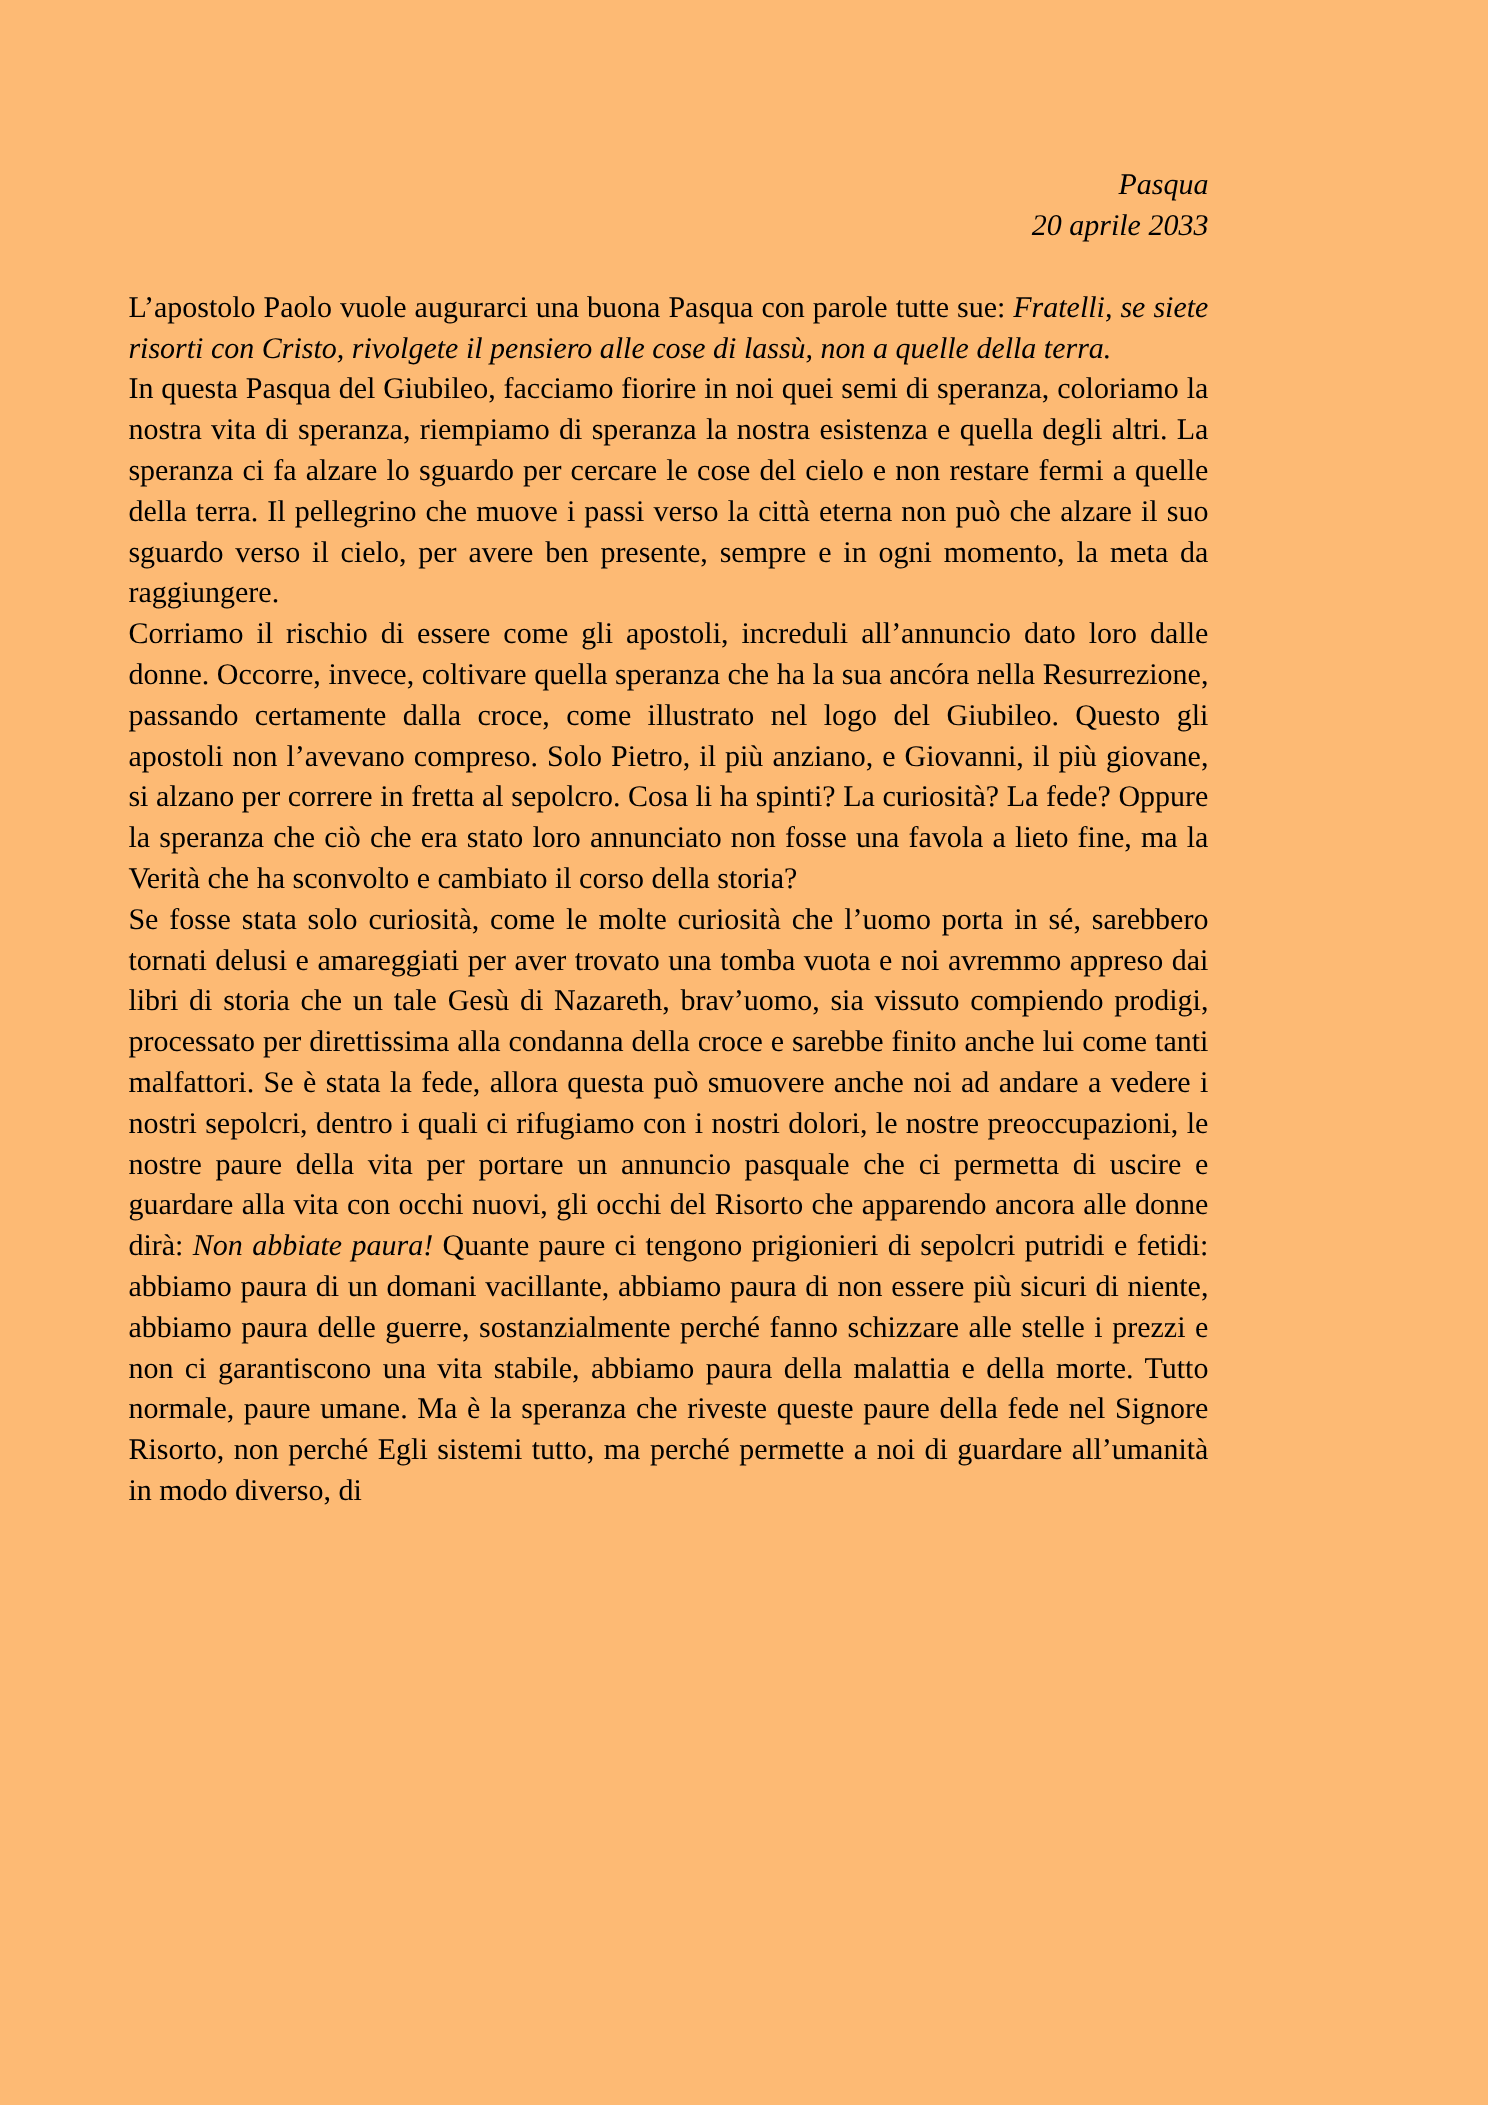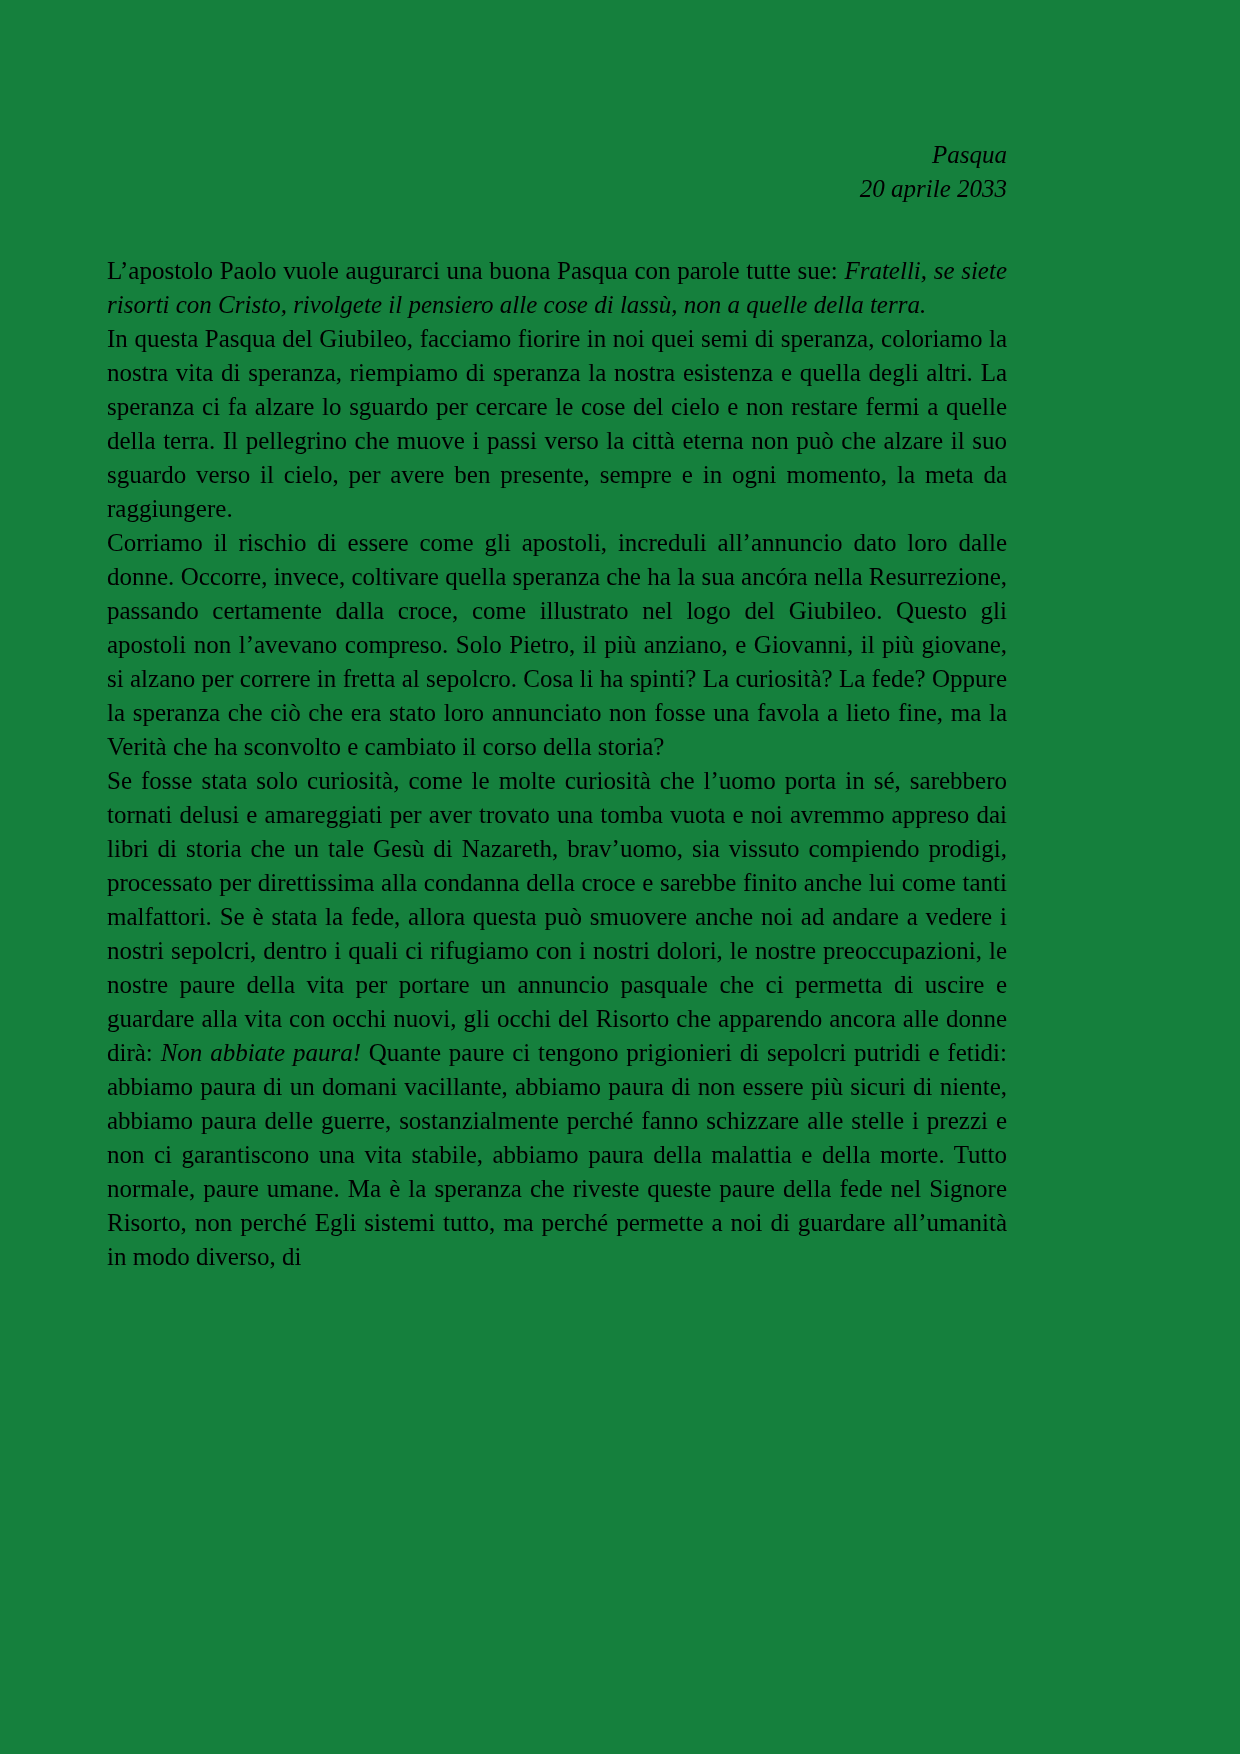--- a/index.html
+++ b/index.html
@@ -4,39 +4,39 @@
 <style>
   html, body {
     margin: 0;
     padding: 0;
     background: #ffffff;
   }
   .page {
     position: relative;
     width: 1240px;
     height: 1754px;
-    background: #15803d;
+    background: #fdba74;
     font-family: "Liberation Serif", serif;
     color: #000000;
     overflow: hidden;
   }
   .content {
     position: absolute;
     left: 107px;
     top: 138px;
     width: 900px;
     font-size: 25px;
     line-height: 34px;
   }
   .doc-header {
     text-align: right;
     font-style: italic;
   }
   .body-text {
-    margin-top: 48px;
+    margin-top: 34px;
     text-align: justify;
   }
   .body-text p {
     margin: 0;
     padding: 0;
   }
   .it {
     font-style: italic;
   }
 </style>

